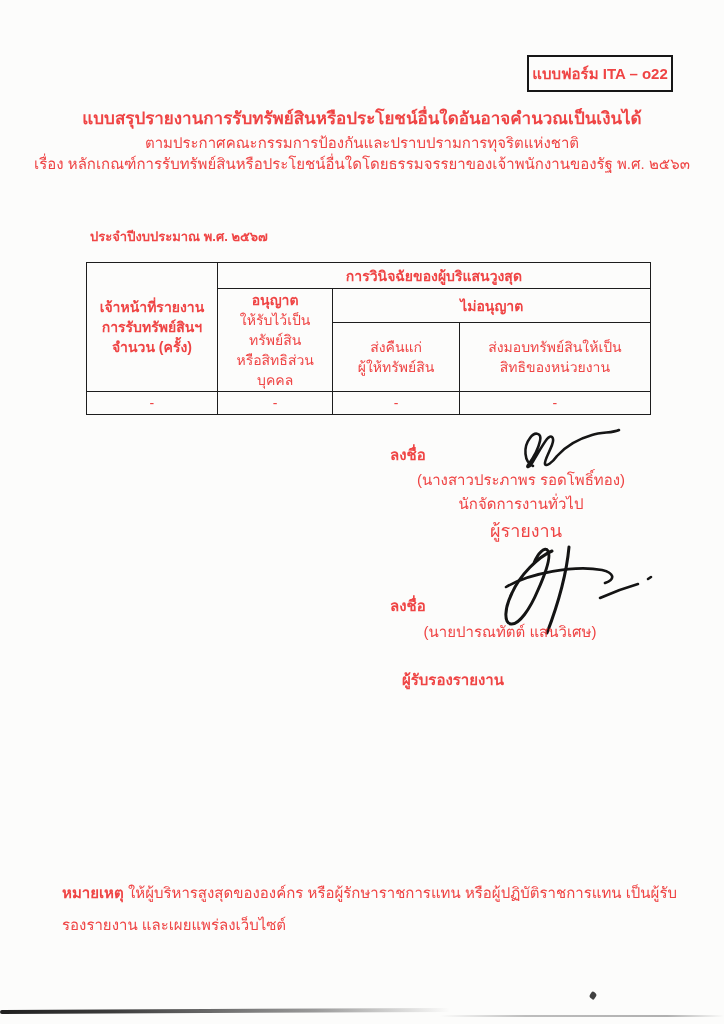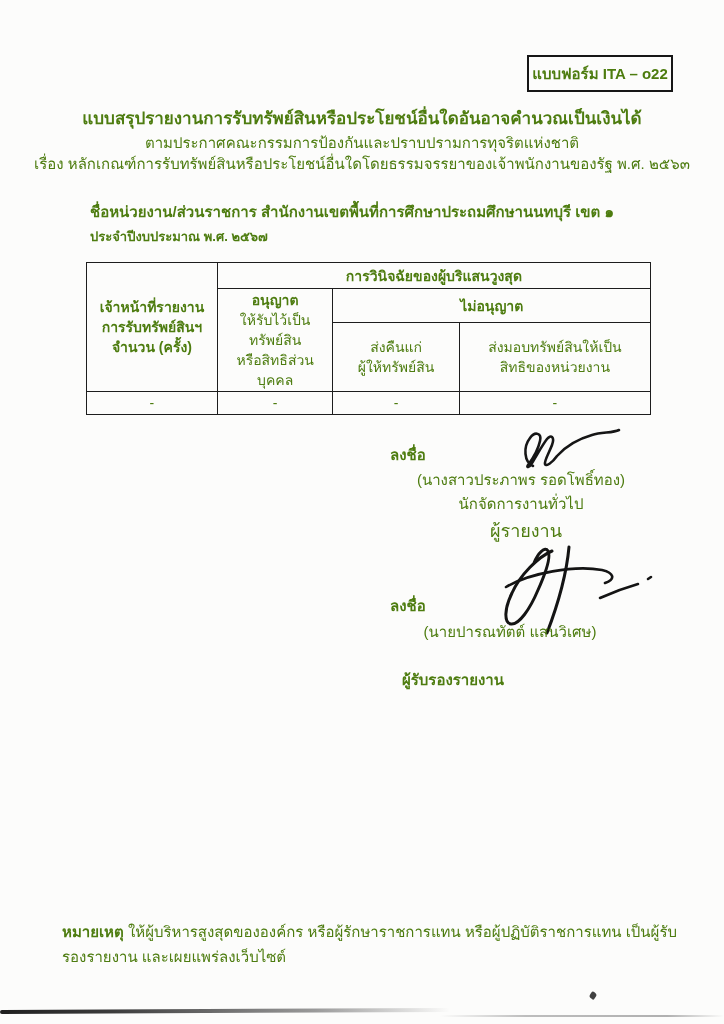--- a/index.html
+++ b/index.html
@@ -6,21 +6,21 @@
   body{
     background:#e8e8e8;
     font-family:"Liberation Sans","DejaVu Sans",sans-serif;
     -webkit-font-smoothing:antialiased;
   }
   .page{
     position:relative;
     width:724px;height:1024px;
     margin:0 auto;
     background:#fcfcfb;
-    color:#4d7c0f;
+    color:#ef4444;
     overflow:hidden;
   }
   .abs{position:absolute;}
   .center{text-align:center;}
   .bold{font-weight:bold;}
 
   .form-box{
     left:527px;top:55px;width:142px;height:33px;
     border:2px solid #161616;
     display:flex;align-items:center;justify-content:center;
@@ -58,21 +58,21 @@
   .sig-name-1{left:371px;top:468px;width:300px;font-size:15px;}
   .sig-pos-1{left:371px;top:492px;width:300px;font-size:15px;}
   .sig-role-1{left:376px;top:516px;width:300px;font-size:18px;font-weight:normal;}
 
   .sig2-svg{left:448px;top:543px;width:208px;height:92px;}
   .sign-label-2{left:390px;top:594px;width:60px;font-size:15px;font-weight:bold;}
   .sig-name-2{left:360px;top:620px;width:300px;font-size:15px;}
   .sig-pos-2{left:222px;top:644px;width:462px;font-size:15px;text-align:center;}
   .sig-role-2{left:222px;top:668px;width:462px;font-size:15px;font-weight:bold;text-align:center;}
 
-  .footnote{left:62px;top:877px;width:624px;font-size:15px;line-height:25px;margin-top:42px;}
+  .footnote{left:62px;top:877px;width:624px;font-size:15px;line-height:32px;}
 
   .scan-speck{
     left:590px;top:992px;width:6px;height:7px;
     background:#2c2c2c;border-radius:2px 3px 1px 3px;
     transform:rotate(35deg);opacity:.9;
   }
   .scan-bar-left{
     left:0;top:1009px;width:450px;height:4px;
     background:linear-gradient(to right,#1f1f1f 0%,#3c3c3c 25%,#9a9a9a 70%,rgba(170,170,170,0));
     border-radius:2px;
@@ -89,21 +89,20 @@
 <div class="page">
 
   <div class="abs form-box">
     <span>แบบฟอร์ม ITA – o22</span>
   </div>
 
   <div class="abs center title-2">ตามประกาศคณะกรรมการป้องกันและปราบปรามการทุจริตแห่งชาติ</div>
   <div class="abs center title-1">แบบสรุปรายงานการรับทรัพย์สินหรือประโยชน์อื่นใดอันอาจคำนวณเป็นเงินได้</div>
   <div class="abs center title-3">เรื่อง หลักเกณฑ์การรับทรัพย์สินหรือประโยชน์อื่นใดโดยธรรมจรรยาของเจ้าพนักงานของรัฐ พ.ศ. ๒๕๖๓</div>
 
-  <div class="abs agency-line">ชื่อหน่วยงาน/ส่วนราชการ  สำนักงานเขตพื้นที่การศึกษาประถมศึกษานนทบุรี เขต ๑</div>
   <div class="abs fiscal-line">ประจำปีงบประมาณ  พ.ศ. ๒๕๖๗</div>
 
   <table class="report">
     <colgroup>
       <col style="width:23.2%">
       <col style="width:20.5%">
       <col style="width:22.4%">
       <col style="width:33.9%">
     </colgroup>
     <tbody>

